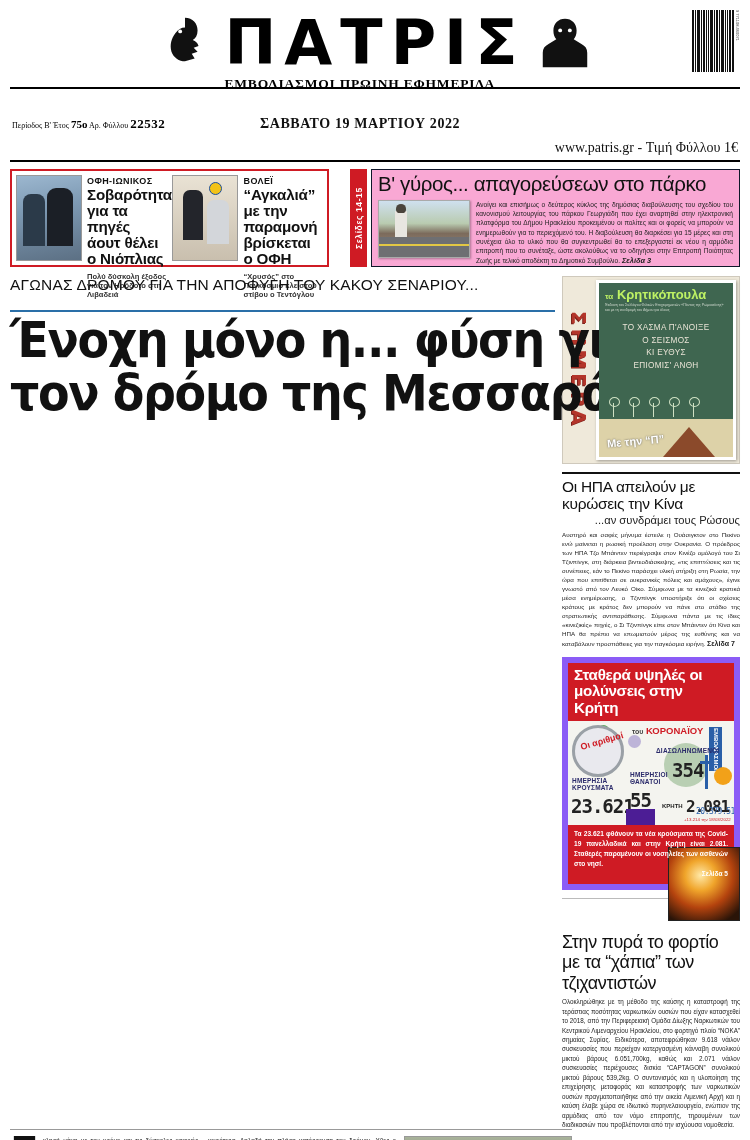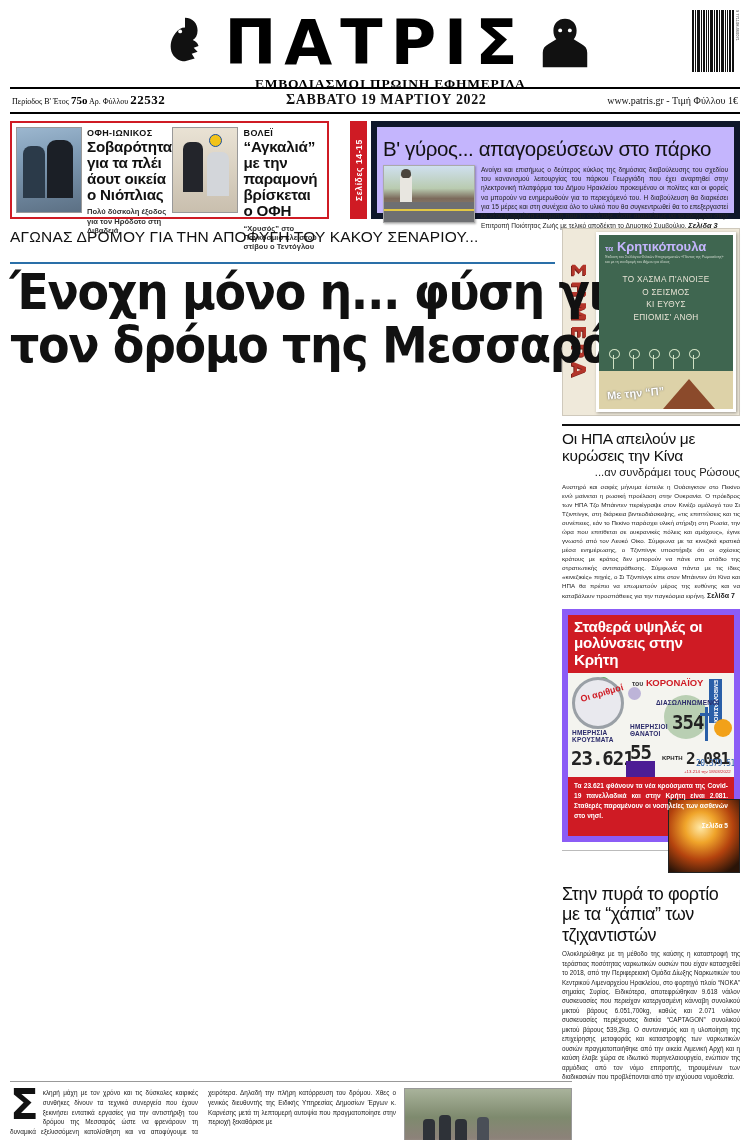--- a/index.html
+++ b/index.html
@@ -10,21 +10,21 @@
     font-family: "Liberation Sans", sans-serif;
     color: #111;
     overflow: hidden;
   }
   .page { position: relative; width: 750px; height: 1140px; padding: 0 10px; }
 
   
   .masthead { position: relative; height: 86px; display: flex; align-items: center; justify-content: center; }
   .logo-face { width: 58px; height: 58px; flex: 0 0 58px; position: relative; }
   .logo-face svg { width: 100%; height: 100%; display: block; }
-  .wordmark { text-align: right; padding: 0 10px; margin-top: 20px; }
+  .wordmark { text-align: left; padding: 0 10px; margin-top: 20px; }
   .wordmark .title {
     font-family: "DejaVu Sans", sans-serif;
     font-weight: bold;
     font-size: 62px;
     letter-spacing: 8px;
     line-height: 0.92;
     color: #000;
   }
   .wordmark .subtitle {
     font-family: "Liberation Serif", serif;
@@ -42,21 +42,21 @@
   .infobar {
     display: flex; align-items: center; justify-content: space-between;
     font-family: "Liberation Serif", serif;
     padding: 3px 2px 4px 2px;
     border-bottom: 2px solid #000;
   }
   .infobar .left { font-size: 8px; color: #000; }
   .infobar .left b { font-size: 11px; }
   .infobar .left .issue { font-size: 13px; font-weight: bold; letter-spacing: 0.5px; }
   .infobar .center { font-size: 14px; font-weight: bold; letter-spacing: 0.6px; }
-  .infobar .right { font-size: 10px; }
+  .infobar .right { font-size: 14px; margin-top: 48px; }
 
   
   .promo-strip { display: flex; gap: 21px; margin-top: 7px; height: 98px; }
   .sports-box { width: 348px; border: 2px solid #cf1b24; padding: 4px; display: flex; gap: 6px; background:#fff; }
   .sports-item { display: flex; gap: 5px; flex: 1 1 0; min-width: 0; }
   .sports-photo { width: 66px; flex: 0 0 66px; border: 1px solid #999; }
   .sp-a { background:
       linear-gradient(170deg, #9cb7cf 0%, #7e9ab4 38%, #5c7084 100%);
       position: relative; overflow: hidden; }
   .sp-a::before { content:""; position:absolute; left:6px; top:18px; width:22px; height:52px; background:#2b3a49; border-radius:8px 8px 0 0; }
@@ -70,21 +70,21 @@
   .sports-head { font-size: 15.2px; font-weight: bold; line-height: 1.06; color: #111; margin-top: 1px; letter-spacing:-0.2px;}
   .sports-sub { font-size: 7.6px; font-weight: bold; color: #333; line-height: 1.22; margin-top: 4px; }
 
   .park-box { flex: 1 1 auto; display: flex; gap: 4px; }
   .pages-tab {
     width: 17px; flex: 0 0 17px; background: #cf1b24; color: #fff;
     writing-mode: vertical-rl; transform: rotate(180deg);
     display: flex; align-items: center; justify-content: center;
     font-size: 8.5px; font-weight: bold; letter-spacing: 0.6px;
   }
-  .park-inner { flex: 1 1 auto; border: 6px solid #0f172a; padding: 12px 6px; background: #c4b5fd; }
+  .park-inner { flex: 1 1 auto; border: 1px solid #0f172a; padding: 4px 6px; background: #f9a8d4; }
   .park-head { font-size: 20.5px; line-height: 1; letter-spacing: -0.4px; color: #111; }
   .park-body { display: flex; gap: 6px; margin-top: 5px; }
   .park-photo { width: 92px; height: 58px; flex: 0 0 92px; border: 1px solid #aaa;
     background: linear-gradient(180deg,#cfe0ef 0%,#b9cbb0 40%,#7c6b5c 58%,#8a7a6b 75%,#5e5f62 100%);
     position: relative; box-shadow: 1px 1px 2px rgba(0,0,0,.3); }
   .park-photo .statue { position:absolute; left:16px; top:10px; width:12px; height:34px; background:#e8e6e0; }
   .park-photo .statue::before{content:"";position:absolute;left:1px;top:-7px;width:10px;height:9px;background:#4a443c;border-radius:50% 50% 40% 40%;}
   .park-photo .road { position:absolute; left:0; right:0; bottom:0; height:20px; background:#6e6f72; }
   .park-photo .road::after{content:"";position:absolute;left:0;right:0;top:7px;height:2px;background:#e2c744;}
   .park-text { font-size: 6.6px; line-height: 1.42; text-align: justify; color: #222; }
@@ -111,21 +111,21 @@
   .rail { width: 178px; flex: 0 0 178px; }
   .today-box { display: flex; gap: 4px; border: 1px solid #cfc9bc; background: #efe9da; padding: 3px; height: 188px; }
   .today-word { width: 26px; flex: 0 0 26px; display: flex; align-items: center; justify-content: center; }
   .today-word span {
     writing-mode: vertical-rl; font-family: "DejaVu Sans", sans-serif;
     font-weight: bold; font-size: 20px; letter-spacing: 4px; color: #b3352a;
     text-shadow: 1px 1px 0 #7d211a;
   }
   .book-cover { flex: 1 1 auto; background: #fff; padding: 3px; box-shadow: 1px 1px 3px rgba(0,0,0,.35); }
   .book-inner { height: 100%; background: #3f6650; position: relative; overflow: hidden; padding: 5px 6px; }
-  .book-logo { font-size: 13px; font-weight: bold; color: #c4b5fd; line-height: 1; }
+  .book-logo { font-size: 13px; font-weight: bold; color: #bef264; line-height: 1; }
   .book-logo small { font-size: 8px; }
   .book-sub { font-size: 3.6px; color: #cfd8cd; line-height: 1.4; margin-top: 2px; }
   .book-lines { margin-top: 9px; text-align: center; color: #e9e4d6; font-size: 8.2px; line-height: 1.55; letter-spacing: .3px;}
   .book-ground { position: absolute; left:0; right:0; bottom:0; height: 38px; background:#ddd2a8; }
   .book-ground::before{content:"";position:absolute;left:48%;bottom:0;border-left:26px solid transparent;border-right:26px solid transparent;border-bottom:30px solid #8b4a2b;}
   .book-me { position:absolute; bottom:10px; left:8px; font-size:11px; font-weight:bold; color:#fff; text-shadow:0 0 2px #555; transform: rotate(-5deg);}
   .book-flowers { position:absolute; left:0; right:0; bottom:40px; height:22px; }
   .book-flowers i { position:absolute; bottom:0; width:1px; height:14px; background:#cfe0c3; }
   .book-flowers i::before{content:"";position:absolute;top:-6px;left:-4px;width:9px;height:8px;border:1px solid #cfe0c3;border-radius:50%;}
 
@@ -239,21 +239,21 @@
     <div class="right">www.patris.gr - Τιμή Φύλλου 1€</div>
   </div>
 
   <div class="promo-strip">
 
     <div class="sports-box">
       <div class="sports-item">
         <div class="sports-photo sp-a"></div>
         <div class="sports-txt">
           <div class="sports-kicker">ΟΦΗ-ΙΩΝΙΚΟΣ</div>
-          <div class="sports-head">Σοβαρότητα για τα πλέι άουτ οικεία ο Νιόπλιας</div>
+          <div class="sports-head">Σοβαρότητα για τα πηγές άουτ θέλει ο Νιόπλιας</div>
           <div class="sports-sub">Πολύ δύσκολη έξοδος για τον Ηρόδοτο στη Λιβαδειά</div>
         </div>
       </div>
       <div class="sports-item">
         <div class="sports-photo sp-b">
             <span class="ball"></span>
           </div>
         <div class="sports-txt">
           <div class="sports-kicker">ΒΟΛΕΪ</div>
           <div class="sports-head">“Αγκαλιά” με την παραμονή βρίσκεται ο ΟΦΗ</div>

